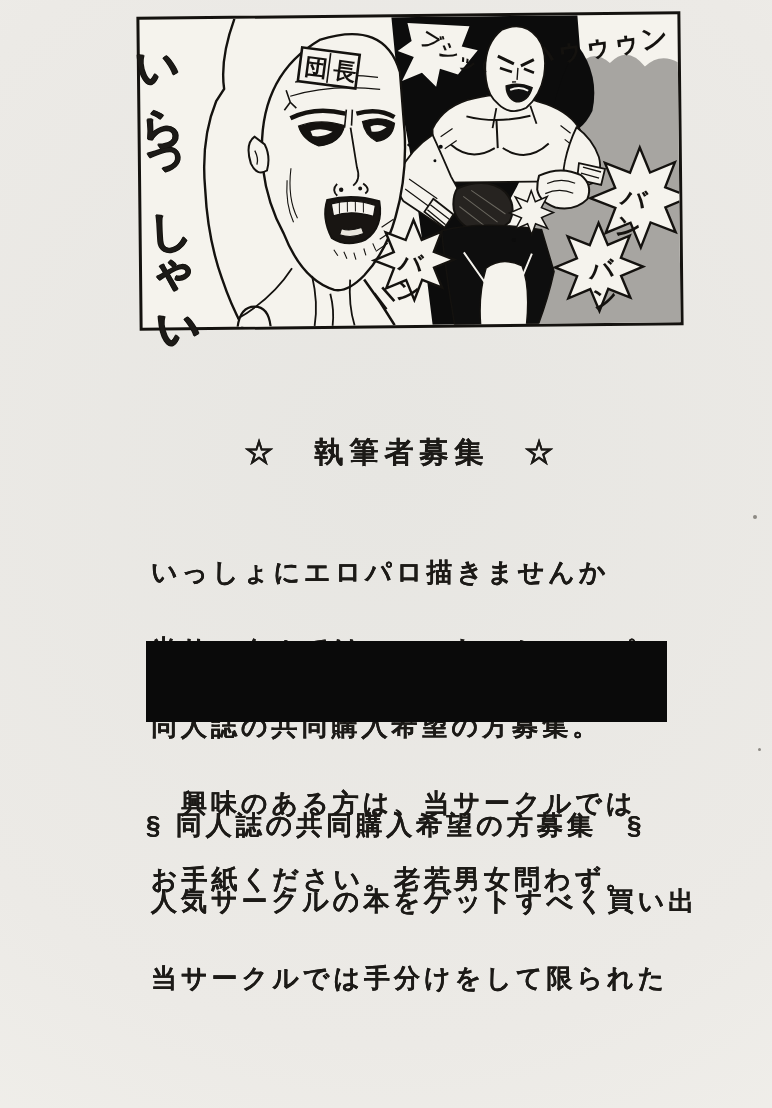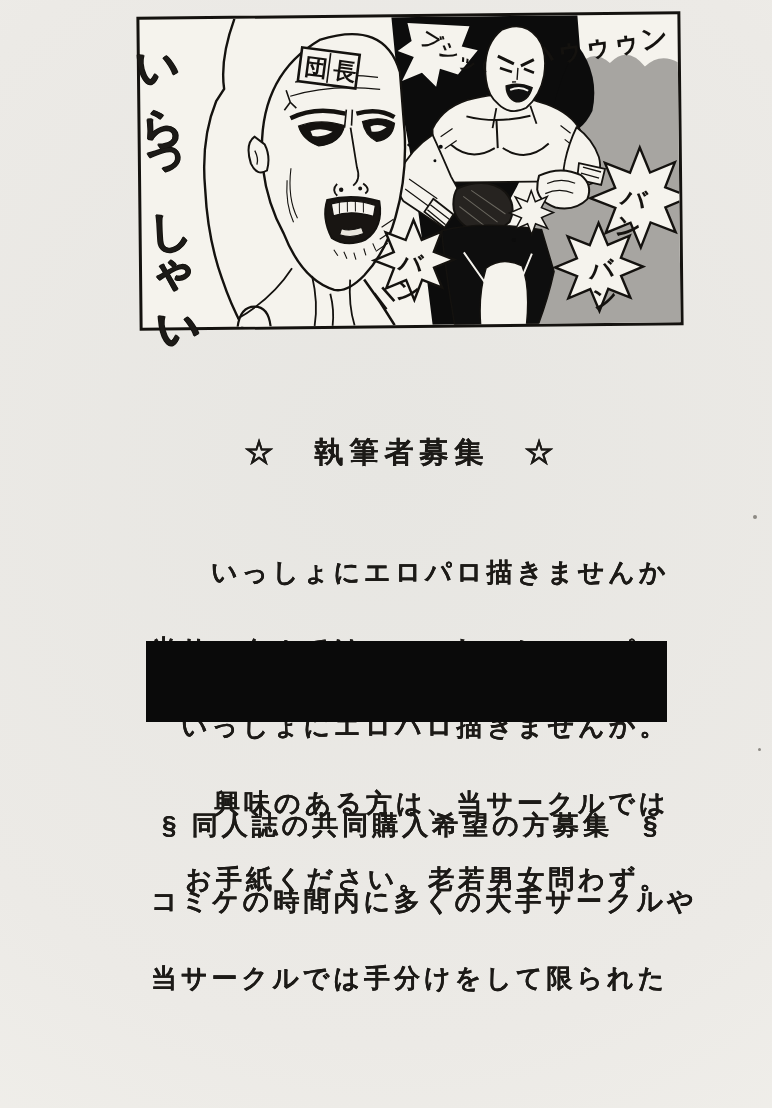--- a/index.html
+++ b/index.html
@@ -23,24 +23,24 @@
     font-size:43px;font-weight:900;letter-spacing:3px;line-height:1;
     transform:rotate(-4deg);white-space:pre;
     text-shadow:0.8px 0 #14120f,-0.8px 0 #14120f,0 0.8px #14120f,0 -0.8px #14120f;
   }
   .heading{
     position:absolute;left:140px;top:433px;width:524px;text-align:center;
     font-size:29px;font-weight:800;letter-spacing:6px;white-space:pre;
     text-shadow:0 0 0.5px #1c1a17;
   }
   .block{position:absolute;font-size:26px;letter-spacing:4px;text-shadow:0 0 0.5px #1c1a17;}
-  .recruit{left:151px;top:509px;line-height:25.6px;text-align:right;}
+  .recruit{left:151px;top:509px;line-height:25.6px;}
   .censor-bar{position:absolute;left:146px;top:641px;width:521px;height:81px;background:#0a0a0a;}
   .feedback{left:151px;top:737px;line-height:26.5px;}
-  .gb-heading{left:162px;top:812px;line-height:26px;}
+  .gb-heading{left:146px;top:812px;line-height:26px;}
   .gb-body{left:151px;top:838px;line-height:25.6px;}
   .speck{position:absolute;border-radius:50%;background:#8d8a84;}
   svg text{font-family:"Liberation Sans",sans-serif;font-weight:800;fill:#14120f;}
   .vtext{writing-mode:vertical-rl;text-orientation:upright;letter-spacing:3px;}
 </style>
 </head>
 <body>
 
 <div class="page">
 
@@ -179,32 +179,32 @@
     </svg>
 
     <div class="shout">いらっしゃい</div>
   </div>
 
   <div class="heading jp">☆　執筆者募集　☆</div>
 
   <div class="block jp recruit">
     <span class="line">いっしょにエロパロ描きませんか</span>
     <span class="line">当サークルでは、いっしょにエロパロ</span>
-    <span class="line">いっしょにエロパロ描きませんか。</span>
+    <span class="line">同人誌の共同購入希望の方募集。</span>
     <span class="line">　興味のある方は、当サークルでは</span>
     <span class="line">お手紙ください。老若男女問わず。</span>
   </div>
 
   <div class="censor-bar"></div>
 
 
   <div class="block jp gb-heading">§ 同人誌の共同購入希望の方募集　§</div>
 
   <div class="block jp gb-body">
-    <span class="line">コミケの時間内に多くの大手サークルや</span>
+    <span class="line">人気サークルの本をゲットすべく買い出</span>
     <span class="line">当サークルでは手分けをして限られた</span>
     
     
     
   </div>
 
   <div class="speck" style="left:753px;top:515px;width:4px;height:4px;"></div>
   <div class="speck" style="left:758px;top:748px;width:3px;height:3px;"></div>
 
 </div>

